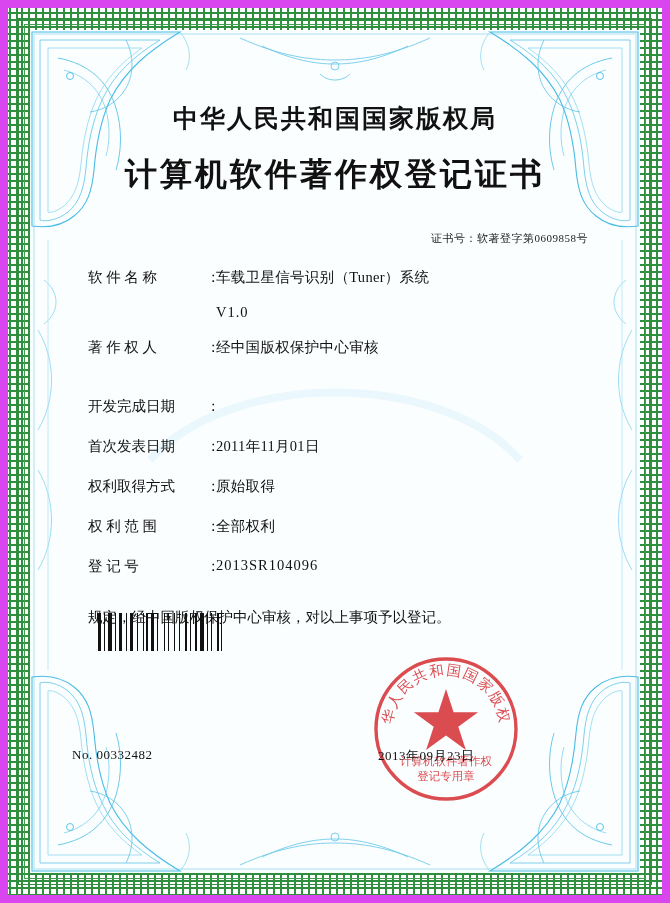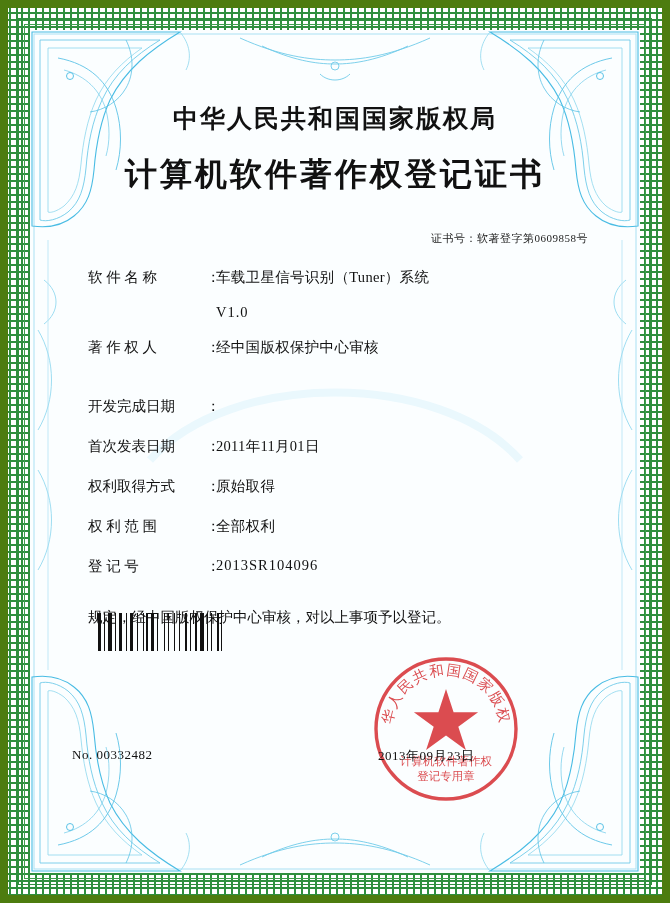--- a/index.html
+++ b/index.html
@@ -11,21 +11,21 @@
     width: 670px;
     height: 903px;
     font-family: "Liberation Serif", serif;
     overflow: hidden;
   }
 
   #certificate {
     position: relative;
     width: 670px;
     height: 903px;
-    background: #4d7c0f;
+    background: #d946ef;
     overflow: hidden;
   }
 
   
   .greek-border {
     position: absolute;
     left: 8px;
     top: 8px;
     width: 654px;
     height: 887px;

